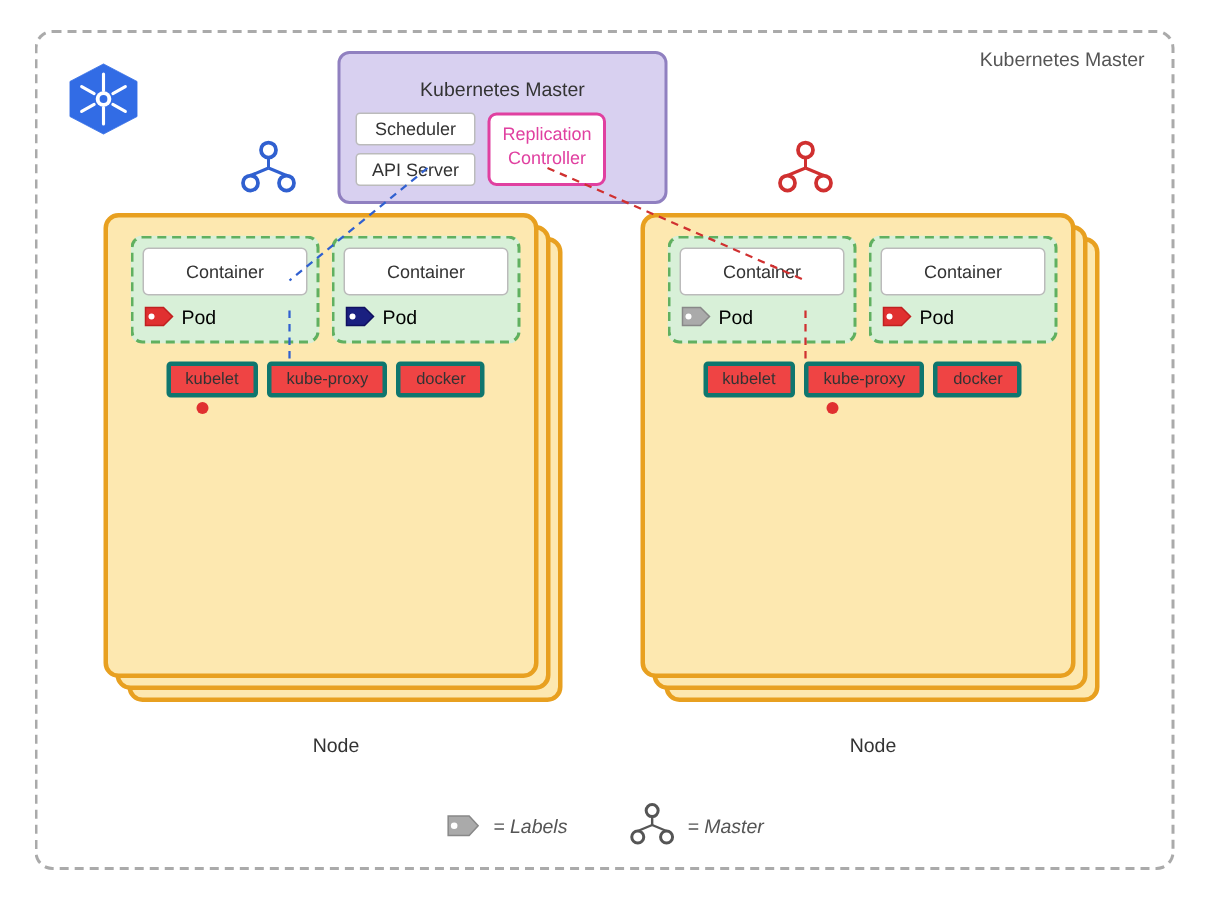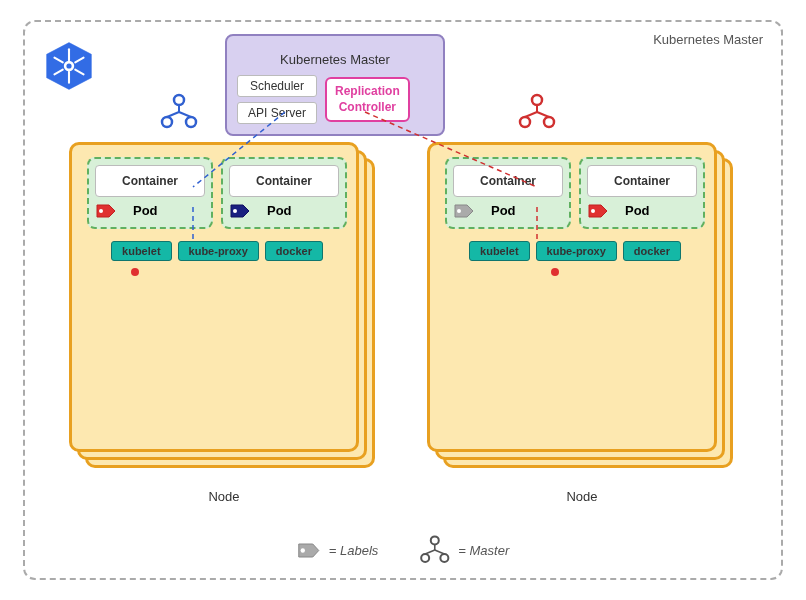--- a/index.html
+++ b/index.html
@@ -54,21 +54,20 @@
     .master-title {
       text-align: center;
       font-size: 13px;
       color: #333;
       margin-bottom: 8px;
       font-weight: 500;
     }
     .master-inner {
       display: flex;
       gap: 8px;
-      align-items: center;
     }
     .master-left {
       display: flex;
       flex-direction: column;
       gap: 5px;
     }
     .master-component {
       background: #fff;
       border: 1px solid #bbb;
       border-radius: 3px;
@@ -77,21 +76,21 @@
       color: #333;
       text-align: center;
     }
     .replication-controller {
       background: #fff;
       border: 2px solid #e040a0;
       border-radius: 6px;
       padding: 5px 8px;
       font-size: 12px;
       color: #e040a0;
-      font-weight: bold;
+      font-weight: normal;
       text-align: center;
       line-height: 1.3;
     }
 
     
     .nodes-area {
       position: absolute;
       top: 120px;
       left: 20px;
       right: 20px;
@@ -127,21 +126,20 @@
     }
 
     .node-content {
       position: absolute;
       top: 0; left: 0;
       width: 290px; height: 310px;
       display: flex;
       flex-direction: column;
       align-items: center;
       padding: 12px 10px 8px 10px;
-      font-weight: bold;
     }
 
     .pods-row {
       display: flex;
       gap: 8px;
       margin-bottom: 8px;
     }
 
     
     .pod-box {
@@ -159,32 +157,33 @@
       border-radius: 4px;
       text-align: center;
       padding: 8px 4px;
       font-size: 12px;
       color: #333;
       margin-bottom: 6px;
     }
 
     .pod-label-row {
       display: flex;
-      gap: 16px;
+      align-items: center;
+      gap: 4px;
     }
 
     
     .node-components {
       display: flex;
       gap: 6px;
       margin-top: 4px;
     }
     .node-component-box {
-      background: #14b8a6;
-      border: 1px solid #0f766e;
+      background: #ef4444;
+      border: 3px solid #0f766e;
       border-radius: 3px;
       padding: 3px 10px;
       font-size: 11px;
       color: #333;
     }
 
     .node-footer-label {
       position: absolute;
       bottom: -22px;
       left: 50%;

